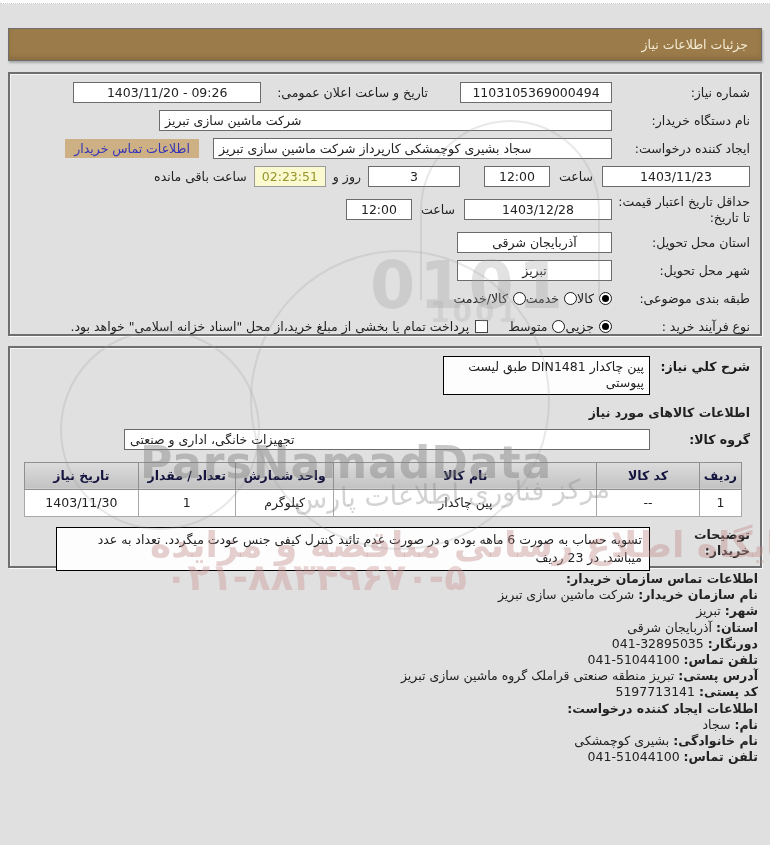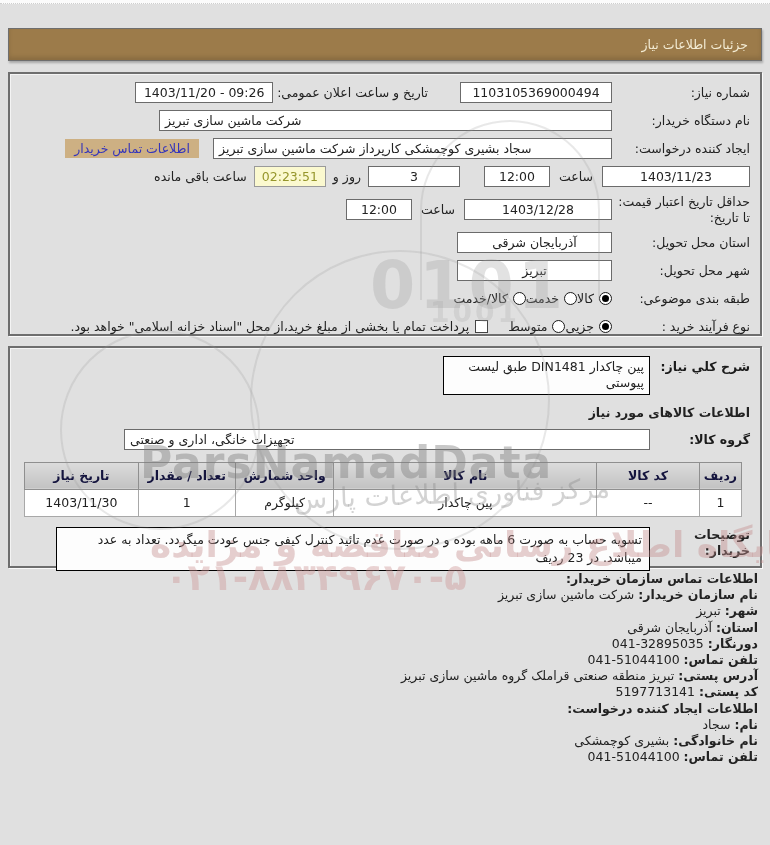--- a/index.html
+++ b/index.html
@@ -115,21 +115,21 @@
 <div class="titlebar">
   <span>جزئیات اطلاعات نیاز</span>
 </div>
 
 <div class="panel" id="panel1">
 
   <div class="row">
     <span class="lbl">شماره نیاز:</span>
     <span class="ibox" style="width:152px">1103105369000494</span>
     <span class="lbl2" style="margin-right:32px">تاریخ و ساعت اعلان عمومی:</span>
-    <span class="ibox" style="width:138px;margin-right:4px">09:26 - 1403/11/20</span>
+    <span class="ibox" style="width:188px;margin-right:16px">09:26 - 1403/11/20</span>
   </div>
 
   <div class="row">
     <span class="lbl">نام دستگاه خریدار:</span>
     <span class="ibox rightal" style="width:453px">شرکت ماشین سازی تبریز</span>
   </div>
 
   <div class="row">
     <span class="lbl">ایجاد کننده درخواست:</span>
     <span class="ibox rightal" style="width:399px">سجاد بشیری کوچمشکی کارپرداز شرکت ماشین سازی تبریز</span>

